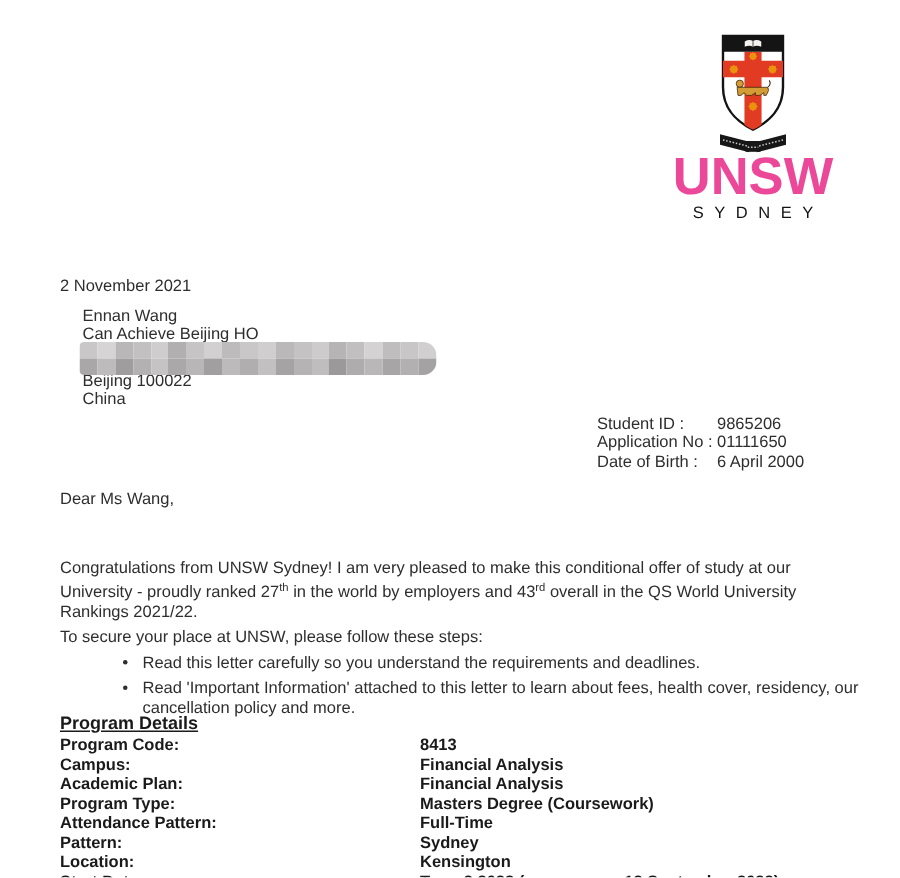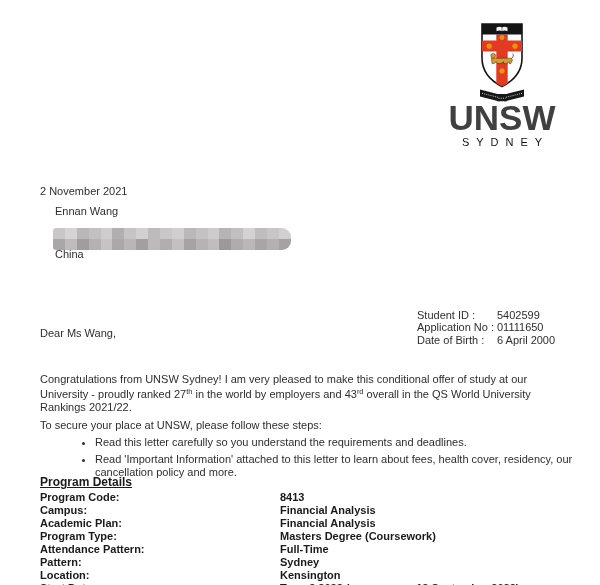--- a/index.html
+++ b/index.html
@@ -5,34 +5,34 @@
   html,body{margin:0;padding:0;}
   body{width:600px;height:585px;overflow:hidden;background:#ffffff;
        font-family:"Liberation Sans",sans-serif;color:#2e2e2e;}
   .page{position:relative;width:600px;height:585px;background:#fff;overflow:hidden;}
   .abs{position:absolute;}
   .t{font-size:11px;line-height:12px;}
   .bold{font-weight:700;color:#1a1a1a;}
 
   
   .logo{left:444px;top:22px;width:116px;display:flex;flex-direction:column;align-items:center;}
-  .wordmark{font-size:35px;line-height:30px;font-weight:700;color:#404040;letter-spacing:0px;margin-top:1px;}
+  .wordmark{font-size:35px;line-height:30px;font-weight:700;color:#ec4899;letter-spacing:0px;margin-top:1px;}
   .citymark{font-size:11px;font-weight:400;color:#131313;letter-spacing:7px;padding-left:7px;margin-top:3px;}
 
   
   .date{left:40px;top:185px;}
   .addr{left:55px;top:205px;width:260px;}
   .addr .line{height:12px;}
   .addr .city{margin-top:19px;}
   .mosaic{left:53px;top:228px;width:238px;height:22px;display:flex;flex-wrap:wrap;
           overflow:hidden;border-radius:3px 9px 9px 3px;z-index:3;}
   .mosaic span{width:11.9px;height:11px;display:block;}
 
   
-  .sinfo{left:417px;top:277px;margin-top:32px;}
+  .sinfo{left:398px;top:277px;}
   .sinfo .row{display:flex;height:12.3px;}
   .sinfo .lbl{width:80px;}
 
   
   .salut{left:40px;top:327px;}
   .subject{left:40px;top:353px;font-size:11.5px;white-space:pre-wrap;}
   .intro{left:40px;top:373px;width:528px;line-height:12.8px;}
   .sup{font-size:7.5px;vertical-align:4px;}
   .stepsintro{left:40px;top:419px;width:540px;}
   ul.steps{left:40px;top:436px;width:532px;margin:0;padding:0 0 0 55px;}
@@ -94,20 +94,21 @@
       </g>
     </svg>
     <div class="wordmark">UNSW</div>
     <div class="citymark">SYDNEY</div>
   </div>
 
   <div class="abs t date">2 November 2021</div>
 
   <div class="abs t addr">
     <div class="line">Ennan Wang</div>
+    <div class="line">Can Achieve Beijing HO</div>
     <div class="line city">Beijing 100022</div>
     <div class="line">China</div>
   </div>
 
   <div class="abs mosaic">
       <span style="background: rgb(201, 199, 199);"></span>
       <span style="background: rgb(214, 212, 212);"></span>
       <span style="background: rgb(185, 183, 183);"></span>
       <span style="background: rgb(194, 192, 192);"></span>
       <span style="background: rgb(207, 205, 205);"></span>
@@ -144,21 +145,21 @@
       <span style="background: rgb(174, 172, 172);"></span>
       <span style="background: rgb(185, 183, 183);"></span>
       <span style="background: rgb(167, 165, 165);"></span>
       <span style="background: rgb(178, 176, 176);"></span>
       <span style="background: rgb(164, 162, 162);"></span>
     </div>
 
   <div class="abs t sinfo">
     <div class="row">
       <span class="lbl">Student ID :</span>
-      <span>5402599</span>
+      <span>9865206</span>
     </div>
     <div class="row">
       <span class="lbl">Application No :</span>
       <span>01111650</span>
     </div>
     <div class="row">
       <span class="lbl">Date of Birth :</span>
       <span>6 April 2000</span>
     </div>
   </div>

